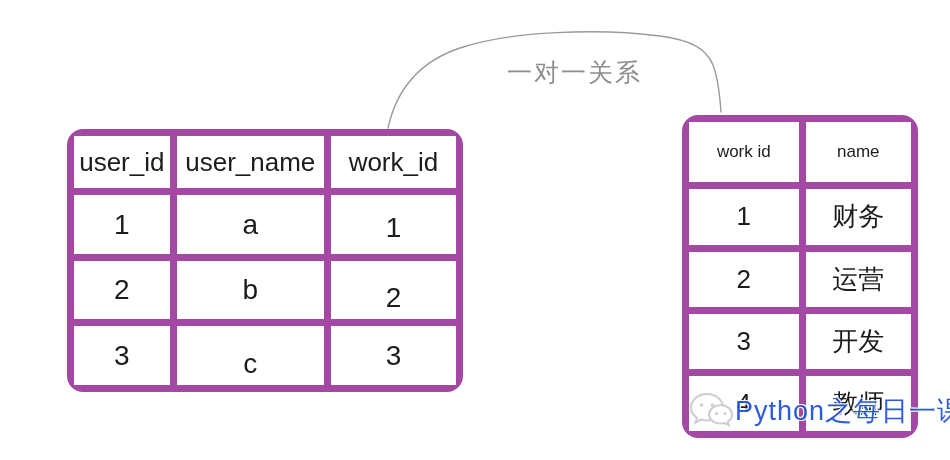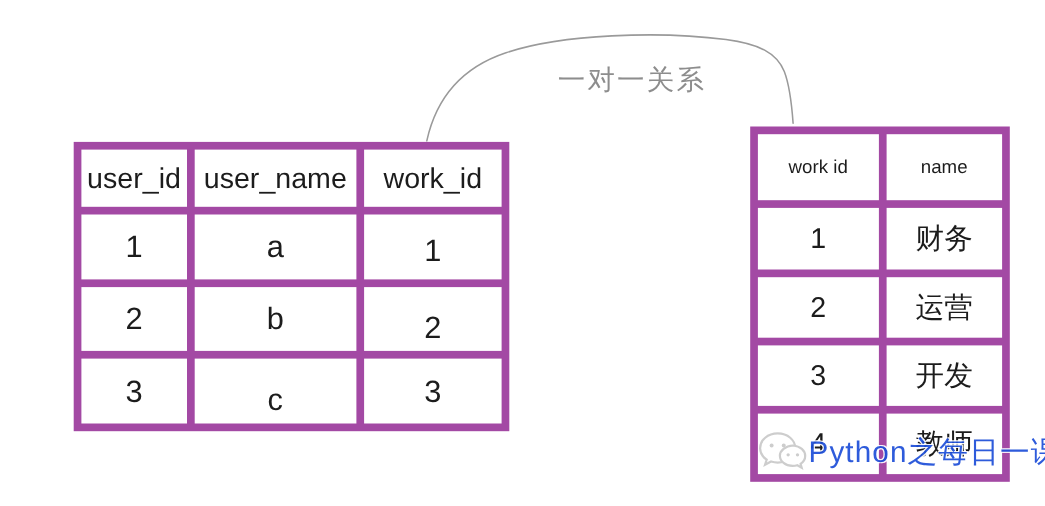--- a/index.html
+++ b/index.html
@@ -14,20 +14,21 @@
     margin-left: 20px;
   }
 
   
   table.dtable {
     position: absolute;
     border-collapse: separate;
     border-spacing: 7px;
     background: #A349A4;
     table-layout: fixed;
+    border-radius: 16px;
   }
   .dtable th, .dtable td {
     background: #ffffff;
     text-align: center;
     vertical-align: middle;
     font-weight: normal;
     padding: 0;
     overflow: hidden;
   }
 

